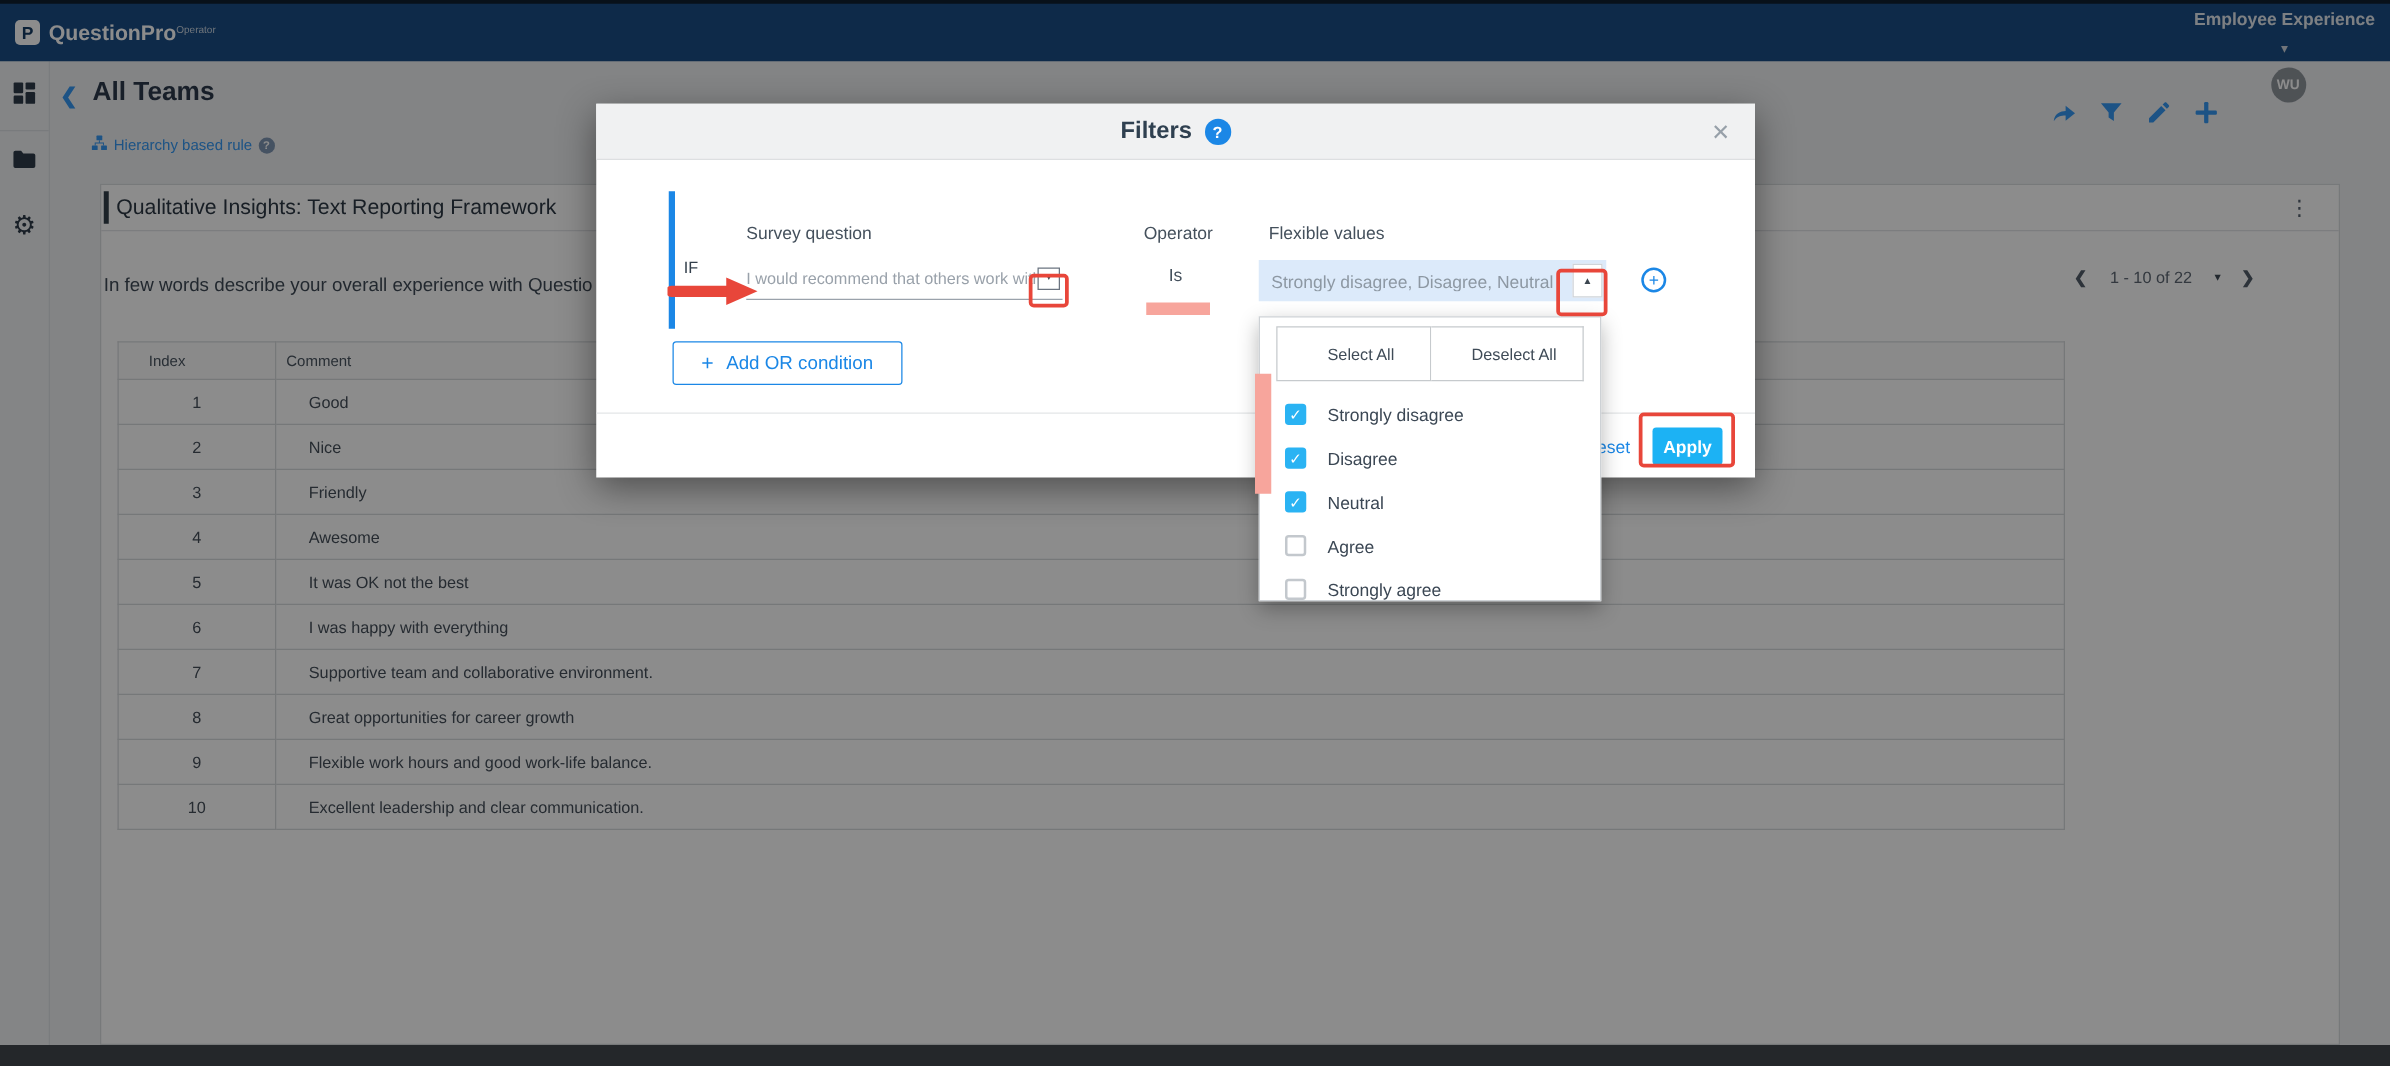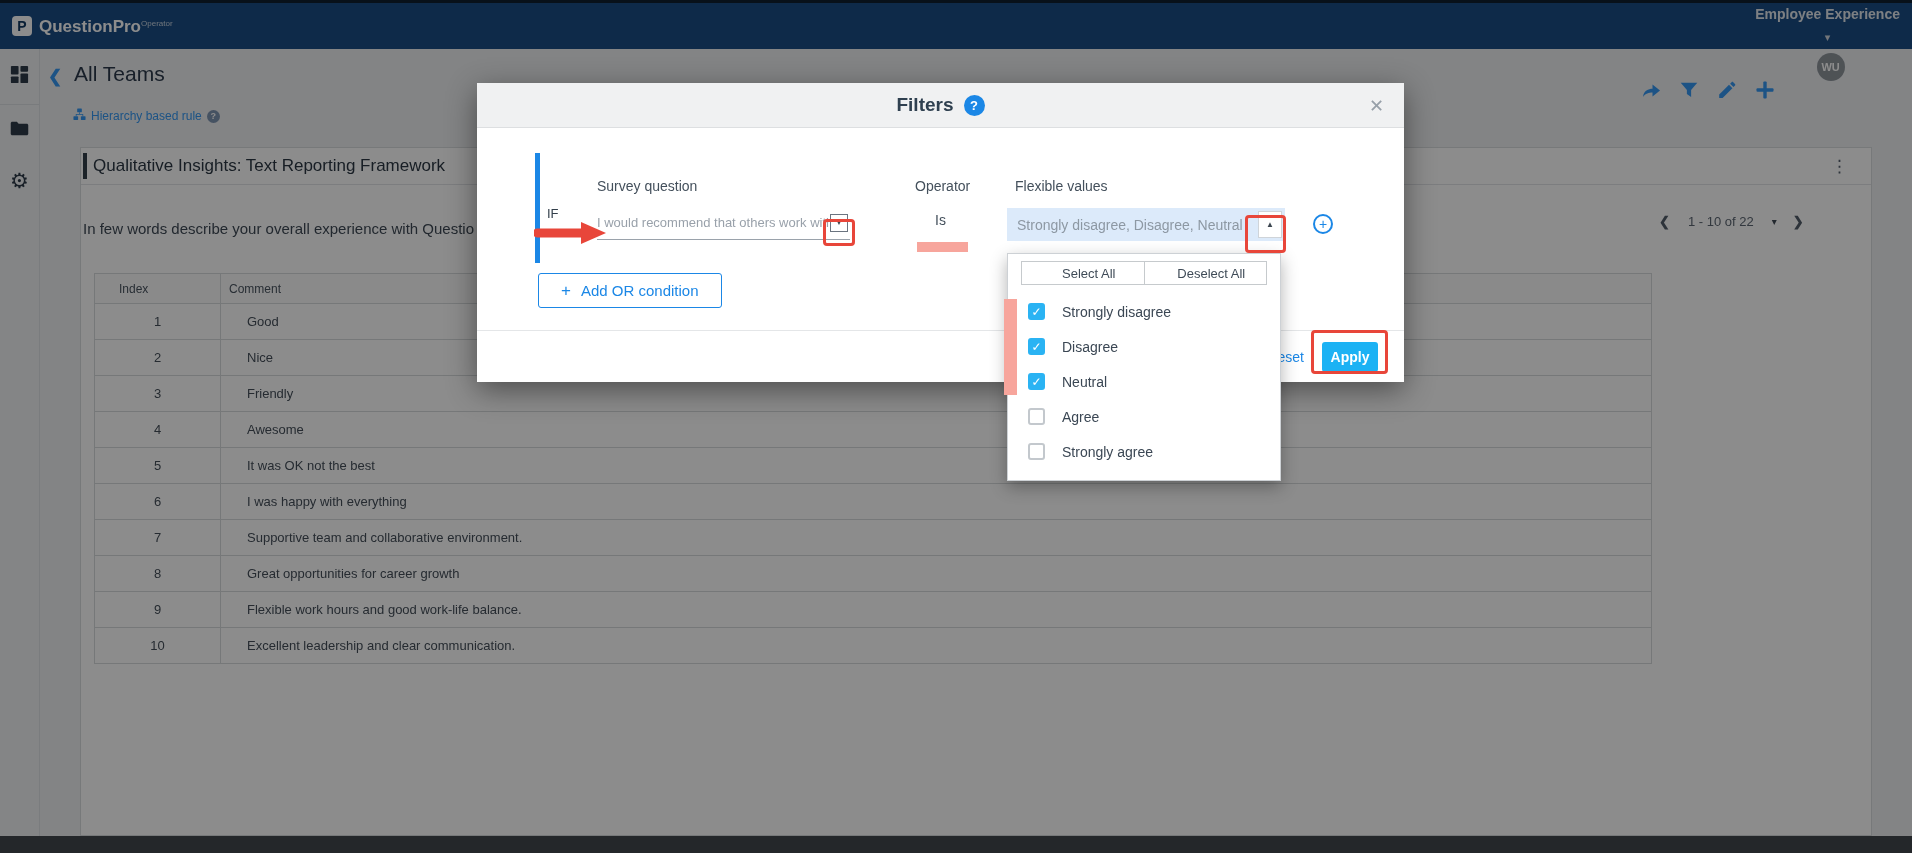--- a/index.html
+++ b/index.html
@@ -22,21 +22,21 @@
 
   
   .sidebar { position:absolute; left:0; top:49px; width:40px; height:787px; background:#f0f2f4;
              border-right:1px solid #dfe2e5; }
   .side-item { width:100%; height:50px; display:flex; align-items:center; justify-content:center; color:#2e3b49; }
   .side-item.first { height:56px; border-bottom:1px solid #dde0e3; }
   .gear-glyph { font-size:21px; line-height:21px; }
 
   
   .back-btn { position:absolute; left:48px; top:66px; color:#3598f2; font-size:17px; font-weight:bold; }
-  .page-title { position:absolute; left:74px; top:62px; font-size:21px; font-weight:normal; color:#2c3a4b; }
+  .page-title { position:absolute; left:74px; top:62px; font-size:21px; font-weight:bold; color:#2c3a4b; }
   .hierarchy-link { position:absolute; left:73px; top:108px; display:flex; align-items:center; gap:5px;
                     color:#3598f2; font-size:12px; }
   .mini-help { width:13px; height:13px; border-radius:50%; background:#7f96b2; color:#fff; font-size:9px;
                font-weight:bold; display:flex; align-items:center; justify-content:center; }
   .toolbar { position:absolute; left:1639px; top:78px; display:flex; gap:14px; align-items:center; }
   .toolbar .tbi { width:24px; height:24px; display:flex; align-items:center; justify-content:center; }
 
   
   .panel { position:absolute; left:80px; top:147px; width:1792px; height:689px; background:#fff;
            border:1px solid #d9dcdf; }
@@ -98,21 +98,21 @@
   .modal-footer { position:absolute; left:0; top:202px; width:100%; height:52px; border-top:1px solid #e4e6e8;
                   display:flex; align-items:center; justify-content:flex-end; gap:18px; padding-right:26px; }
   .reset-link { color:#1b87e6; font-size:14px; }
   .apply-btn { width:56px; height:30px; background:#1cb2f4; color:#fff; font-weight:bold; font-size:14px;
                border:none; border-radius:3px; }
 
   
   .dropdown { position:absolute; left:1007px; top:253px; width:274px; height:228px; background:#fff;
               border:1px solid #cdd1d5; box-shadow:0 6px 16px rgba(0,0,0,0.3); z-index:30; }
   .dd-buttons { display:flex; margin:7px 13px 0; }
-  .dd-btn { flex:1; height:24px; background:#fff; border:1px solid #c6cacd; font-size:13px; color:#3f4b57;
+  .dd-btn { flex:1; height:44px; background:#fff; border:1px solid #c6cacd; font-size:13px; color:#3f4b57;
             display:flex; align-items:center; justify-content:center;padding-left:12px; }
   .dd-btn + .dd-btn { border-left:none; }
   .dd-options { margin-top:9px; }
   .dd-row { height:35px; display:flex; align-items:center; padding-left:20px; gap:17px; }
   .cbox { width:17px; height:17px; border-radius:3px; background:#fff; border:2px solid #c3c8cd;
           font-size:12px; line-height:14px; text-align:center; color:#fff; }
   .cbox.checked { background:#2ab3f3; border-color:#2ab3f3; }
   .dd-label { font-size:14px; color:#3b4754; }
 
   

